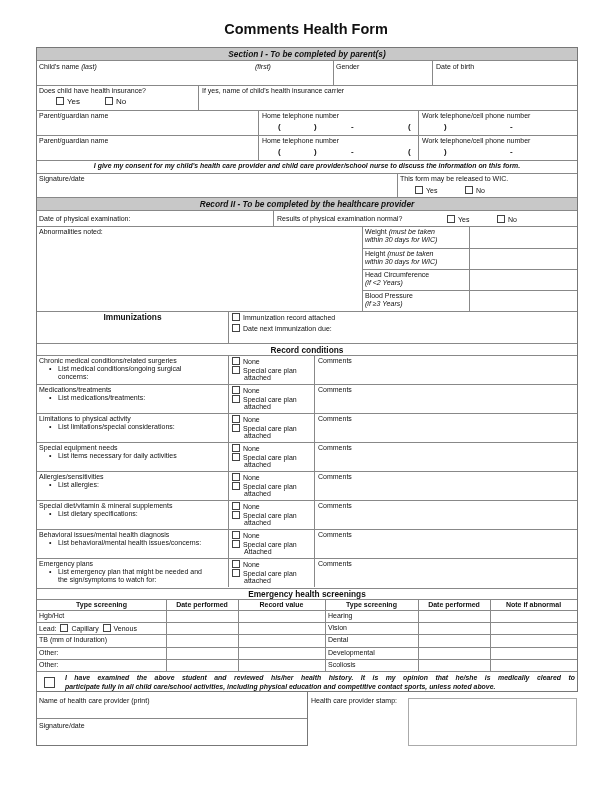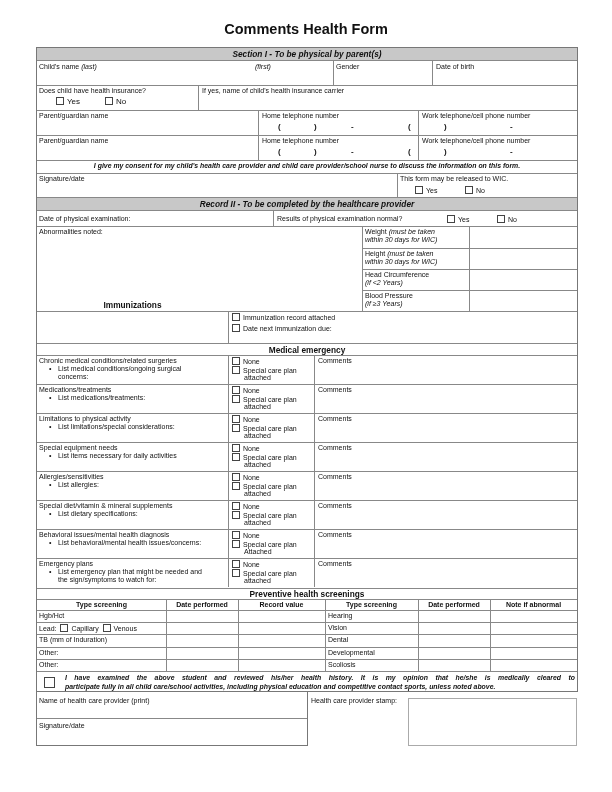--- a/index.html
+++ b/index.html
@@ -19,21 +19,21 @@
   .bullet::before { content: "•"; position: absolute; left: -9px; }
   .colhdr { position: absolute; font-size: 7px; font-weight: bold; text-align: center; }
 </style>
 </head>
 <body>
 
 <div class="title">Comments Health Form</div>
 
 <div class="abs b" style="left:36px;top:47px;width:542px;height:645px;"></div>
 
-<div class="secthead" style="left:37px;top:48px;width:540px;">Section I - To be physical by parent(s)</div>
+<div class="secthead" style="left:37px;top:48px;width:540px;">Section I - To be completed by parent(s)</div>
 
 <div class="lbl" style="left:39px;top:63px;"><span>Child's name</span> <span class="ital">(last)</span></div>
 <div class="lbl ital" style="left:255px;top:63px;">(first)</div>
 <div class="abs bl" style="left:333px;top:61px;height:24px;"></div>
 <div class="lbl" style="left:336px;top:63px;">Gender</div>
 <div class="abs bl" style="left:432px;top:61px;height:24px;"></div>
 <div class="lbl" style="left:436px;top:63px;">Date of birth</div>
 <div class="abs" style="left:37px;top:71px;width:295px;height:13px;"></div>
 <div class="abs" style="left:334px;top:71px;width:97px;height:13px;"></div>
 <div class="abs" style="left:433px;top:71px;width:143px;height:13px;"></div>
@@ -109,27 +109,27 @@
 <div class="lbl" style="left:365px;top:228px;"><span>Weight</span> <span class="ital">(must be taken</span><br><span class="ital">within 30 days for WIC)</span></div>
 <div class="lbl" style="left:365px;top:250px;"><span>Height</span> <span class="ital">(must be taken</span><br><span class="ital">within 30 days for WIC)</span></div>
 <div class="lbl" style="left:365px;top:271px;"><span>Head Circumference</span><br><span class="ital">(if &lt;2 Years)</span></div>
 <div class="lbl" style="left:365px;top:292px;"><span>Blood Pressure</span><br><span class="ital">(if ≥3 Years)</span></div>
 <div class="abs" style="left:471px;top:227px;width:105px;height:20px;"></div>
 <div class="abs" style="left:471px;top:249px;width:105px;height:19px;"></div>
 <div class="abs" style="left:471px;top:270px;width:105px;height:19px;"></div>
 <div class="abs" style="left:471px;top:291px;width:105px;height:19px;"></div>
 
 <div class="abs bt" style="left:37px;top:311px;width:540px;"></div>
-<div class="centerbold" style="left:37px;top:300px;width:191px;">Immunizations</div>
+<div class="centerbold" style="left:37px;top:312px;width:191px;">Immunizations</div>
 <div class="abs bl" style="left:228px;top:311px;height:32px;"></div>
 <div class="lbl" style="left:232px;top:313px;"><span class="cbox"></span><span>Immunization record attached</span></div>
 <div class="lbl" style="left:232px;top:324px;"><span class="cbox"></span><span>Date next immunization due:</span></div>
 
 <div class="abs bt" style="left:37px;top:343px;width:540px;"></div>
-<div class="centerbold" style="left:37px;top:345px;width:540px;">Medical emergency</div>
+<div class="centerbold" style="left:37px;top:345px;width:540px;">Record conditions</div>
 <div class="abs bt" style="left:37px;top:355px;width:540px;"></div>
 
 <div id="med-rows">
     <div class="abs bl" style="left:228px;top:355px;height:29px;"></div>
     <div class="abs bl" style="left:314px;top:355px;height:29px;"></div>
     <div class="lbl" style="left:39px;top:357px;">Chronic medical conditions/related surgeries</div>
     <div class="lbl bullet" style="left:58px;top:365px;">List medical conditions/ongoing surgical</div>
     <div class="lbl" style="left:58px;top:373px;">concerns:</div>
     <div class="lbl" style="left:232px;top:357px;"><span class="cbox"></span><span>None</span></div>
     <div class="lbl" style="left:232px;top:366px;"><span class="cbox"></span><span>Special care plan</span></div>
@@ -209,21 +209,21 @@
     <div class="lbl bullet" style="left:58px;top:568px;">List emergency plan that might be needed and</div>
     <div class="lbl" style="left:58px;top:576px;">the sign/symptoms to watch for:</div>
     <div class="lbl" style="left:232px;top:560px;"><span class="cbox"></span><span>None</span></div>
     <div class="lbl" style="left:232px;top:569px;"><span class="cbox"></span><span>Special care plan</span></div>
     <div class="lbl" style="left:244px;top:577px;">attached</div>
     <div class="lbl" style="left:318px;top:560px;">Comments</div>
     <div class="abs" style="left:316px;top:568px;width:260px;height:18px;"></div>
   </div>
 
 <div class="abs bt" style="left:37px;top:588px;width:540px;"></div>
-<div class="centerbold" style="left:37px;top:589px;width:540px;">Preventive health screenings</div>
+<div class="centerbold" style="left:37px;top:589px;width:540px;">Emergency health screenings</div>
 <div class="abs bt" style="left:37px;top:599px;width:540px;"></div>
 
 <div class="colhdr" style="left:37px;top:601px;width:129px;">Type screening</div>
 <div class="colhdr" style="left:166px;top:601px;width:72px;">Date performed</div>
 <div class="colhdr" style="left:238px;top:601px;width:87px;">Record value</div>
 <div class="colhdr" style="left:325px;top:601px;width:93px;">Type screening</div>
 <div class="colhdr" style="left:418px;top:601px;width:72px;">Date performed</div>
 <div class="colhdr" style="left:490px;top:601px;width:87px;">Note if abnormal</div>
 <div class="abs bl" style="left:166px;top:599px;height:72px;"></div>
 <div class="abs bl" style="left:238px;top:599px;height:72px;"></div>

